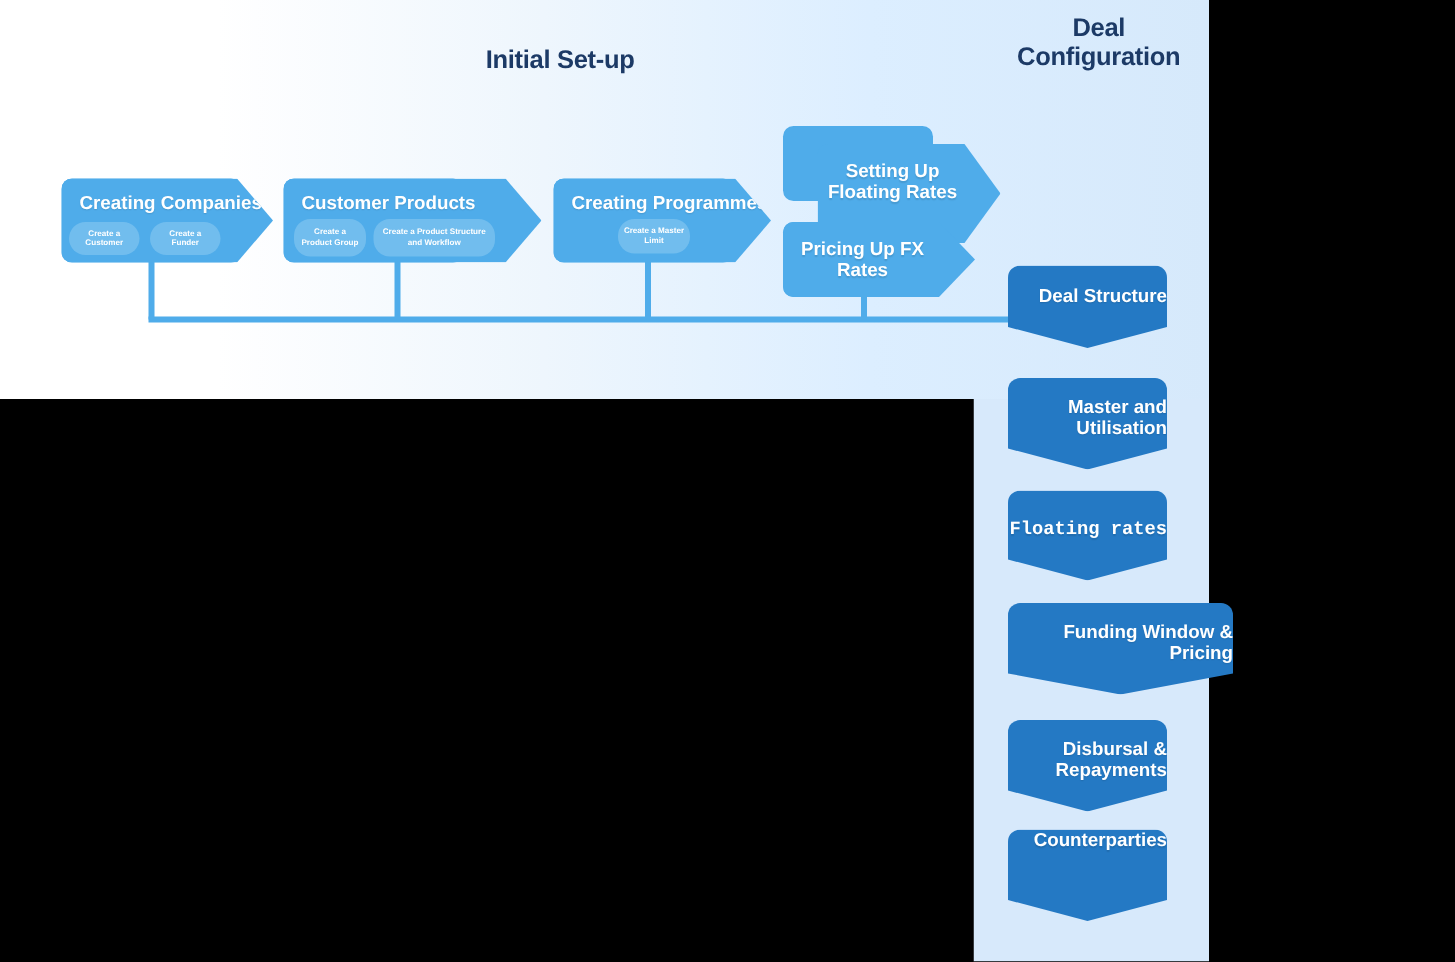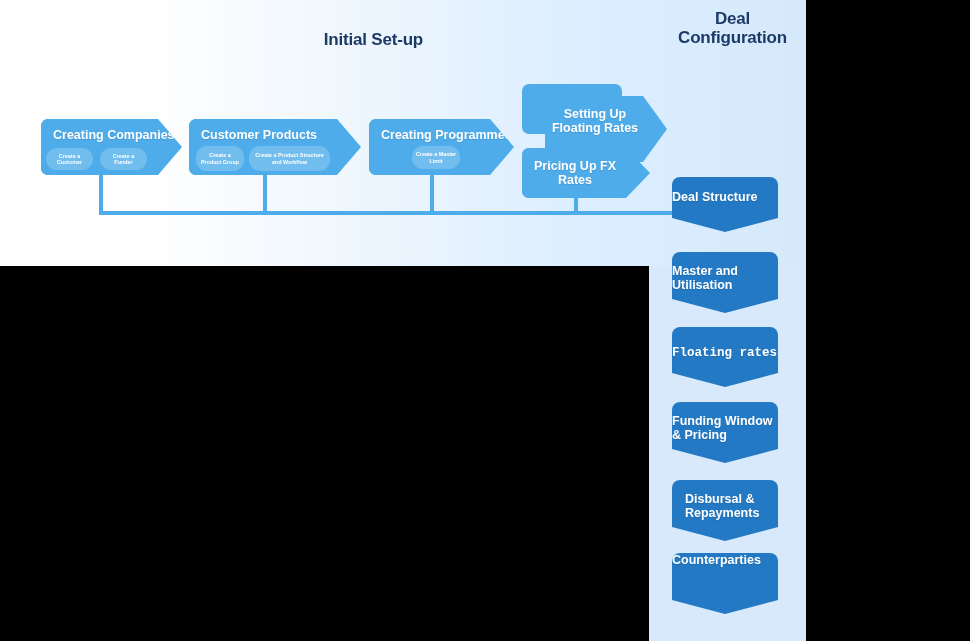--- a/index.html
+++ b/index.html
@@ -130,21 +130,21 @@
     -webkit-clip-path: polygon(0 0, 100% 0, 100% calc(100% - 14px), 50% 100%, 0 calc(100% - 14px));
     clip-path: polygon(0 0, 100% 0, 100% calc(100% - 14px), 50% 100%, 0 calc(100% - 14px));
     display: flex;
     align-items: flex-start;
     justify-content: center;
   }
   .card-down .card-label {
     font-weight: bold;
     font-size: 12.5px;
     line-height: 14px;
-    text-align: left;
+    text-align: right;
     width: 100%;
     text-shadow: 0 1px 1px rgba(0,0,0,0.12);
   }
 </style>
 </head>
 <body>
 
 <div id="stage">
 
   <div class="bg-gradient"></div>
@@ -207,21 +207,21 @@
   </div>
 
   <div class="card-down" style="left:672px; top:252px; width:106px; height:61px;">
     <span class="card-label" style="margin-top:12px;">Master and Utilisation</span>
   </div>
 
   <div class="card-down" style="left:672px; top:327px; width:106px; height:60px;font-family:Liberation Mono, monospace;">
     <span class="card-label" style="margin-top:19px;">Floating rates</span>
   </div>
 
-  <div class="card-down" style="left:672px; top:402px; width:106px; height:61px;">
+  <div class="card-down" style="left:672px; top:402px; width:116px; height:61px;padding-left:34px;">
     <span class="card-label" style="margin-top:12px;">Funding Window &amp; Pricing</span>
   </div>
 
   <div class="card-down" style="left:672px; top:480px; width:106px; height:61px;">
     <span class="card-label" style="margin-top:12px;padding-left:13px;">Disbursal &amp; Repayments</span>
   </div>
 
   <div class="card-down" style="left:672px; top:553px; width:106px; height:61px;">
     <span class="card-label" style="">Counterparties</span>
   </div>

